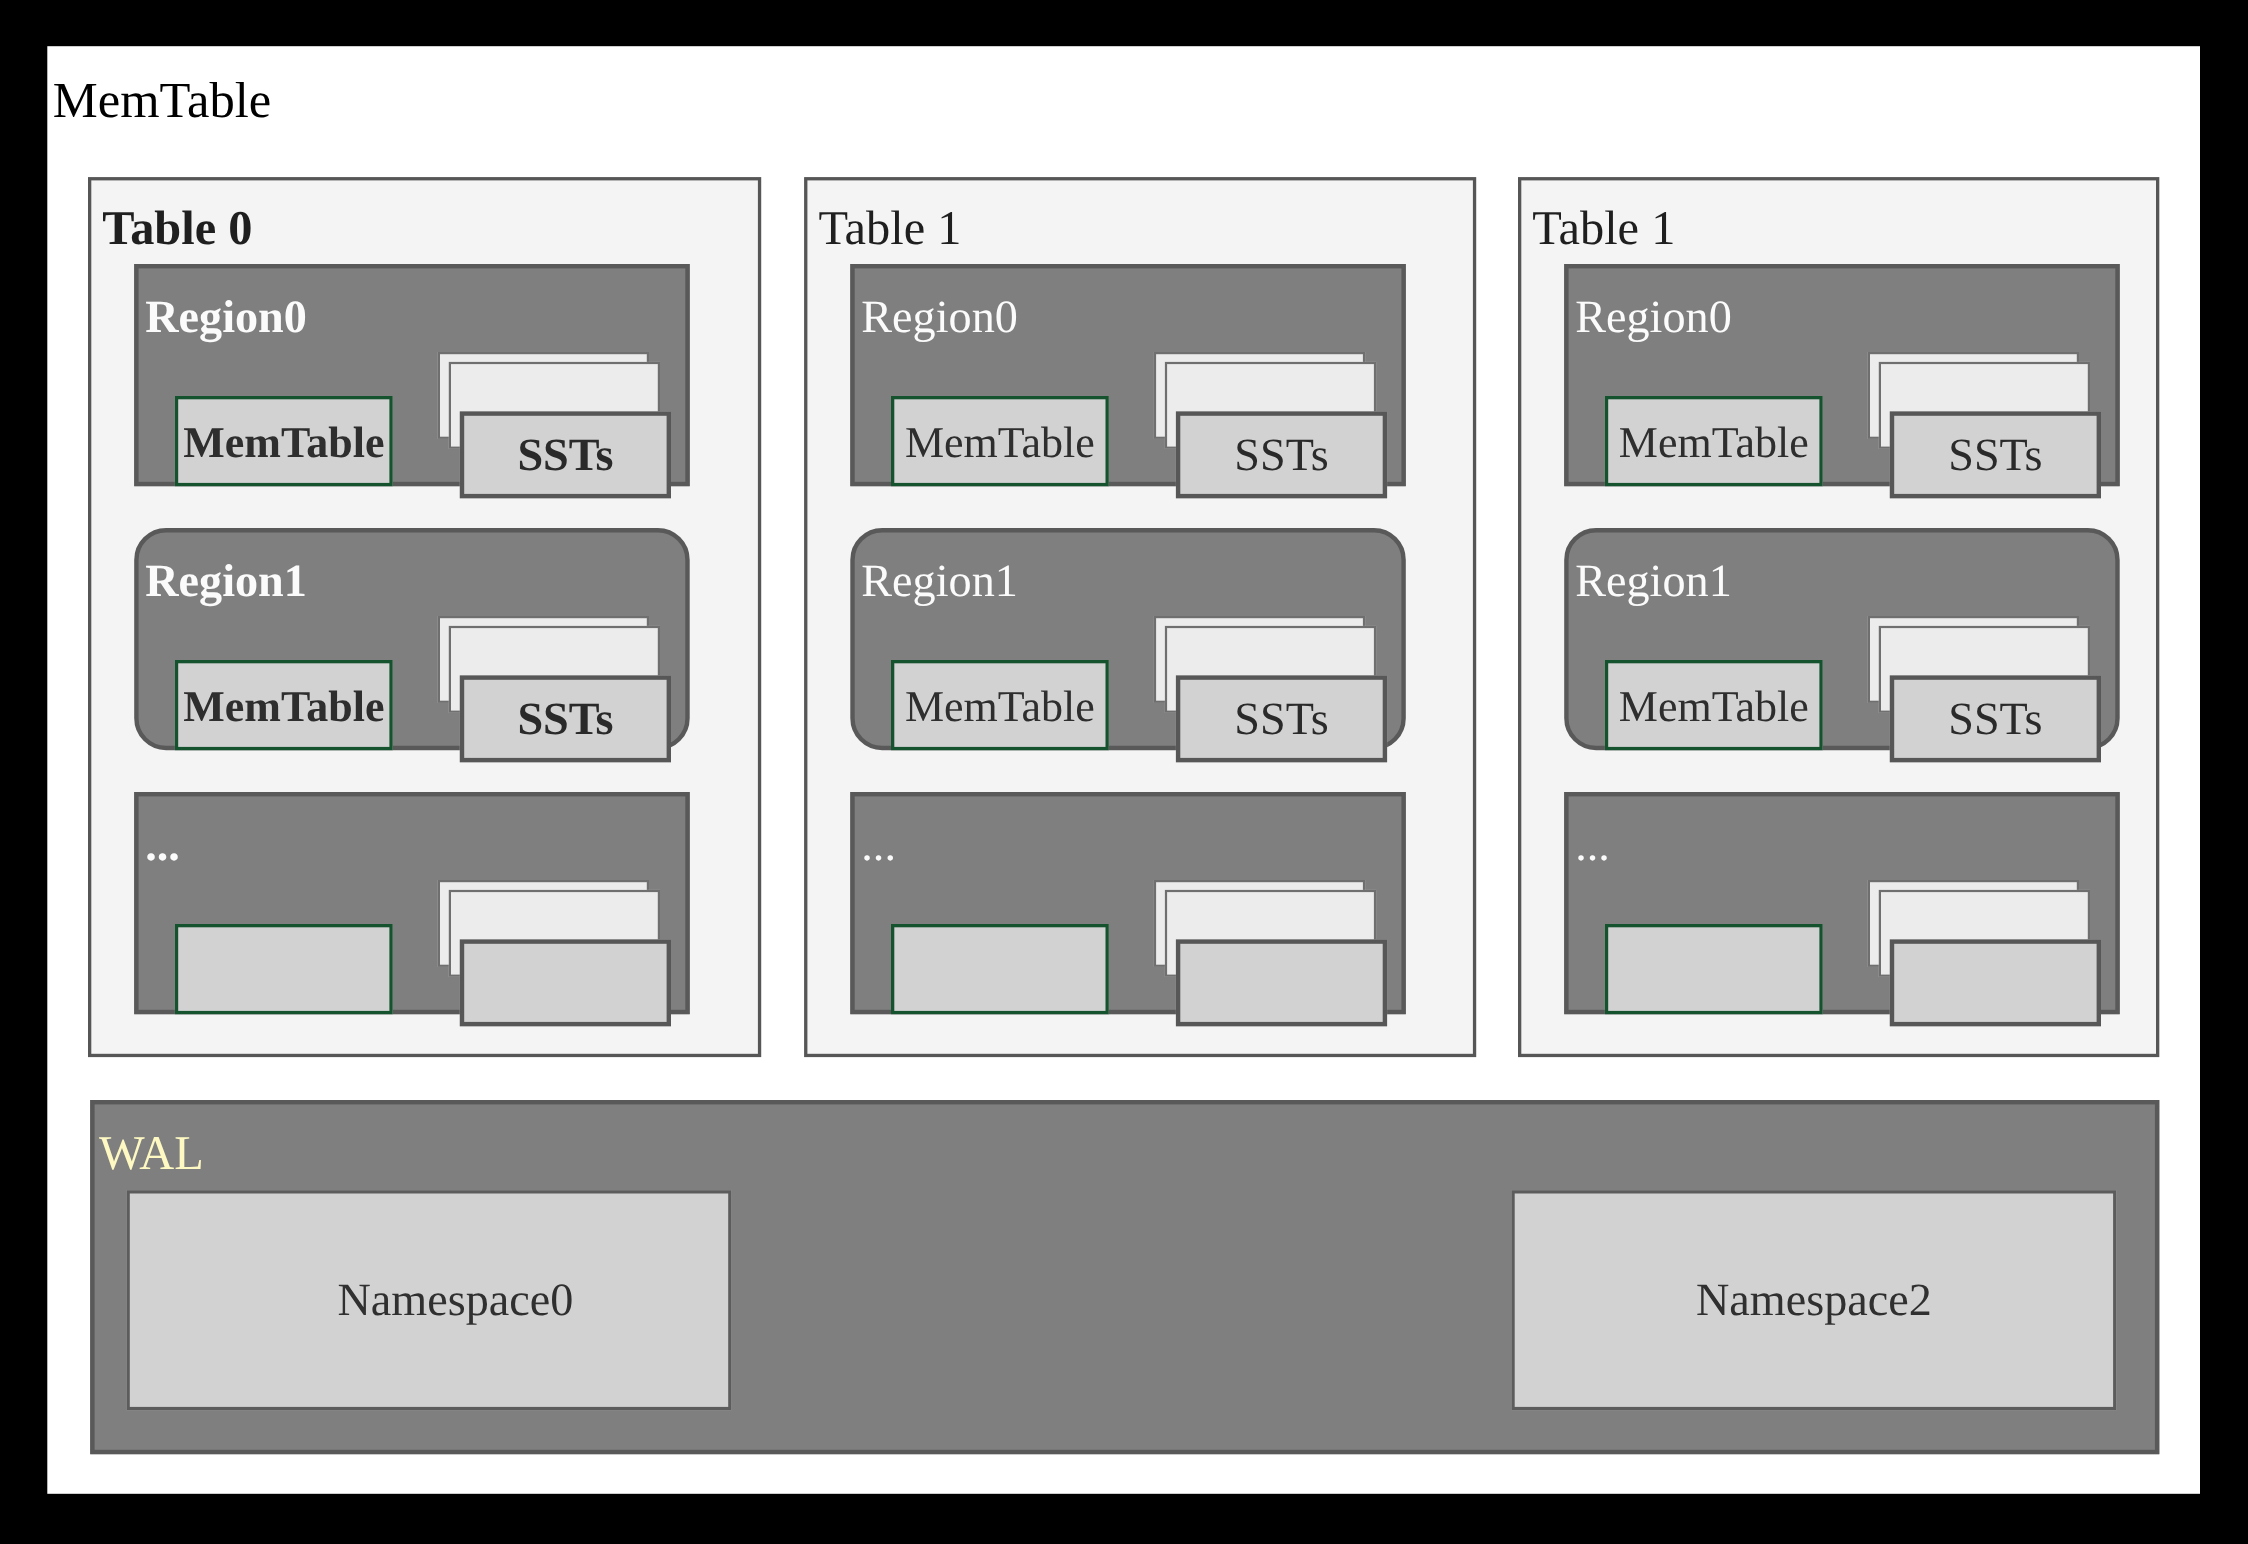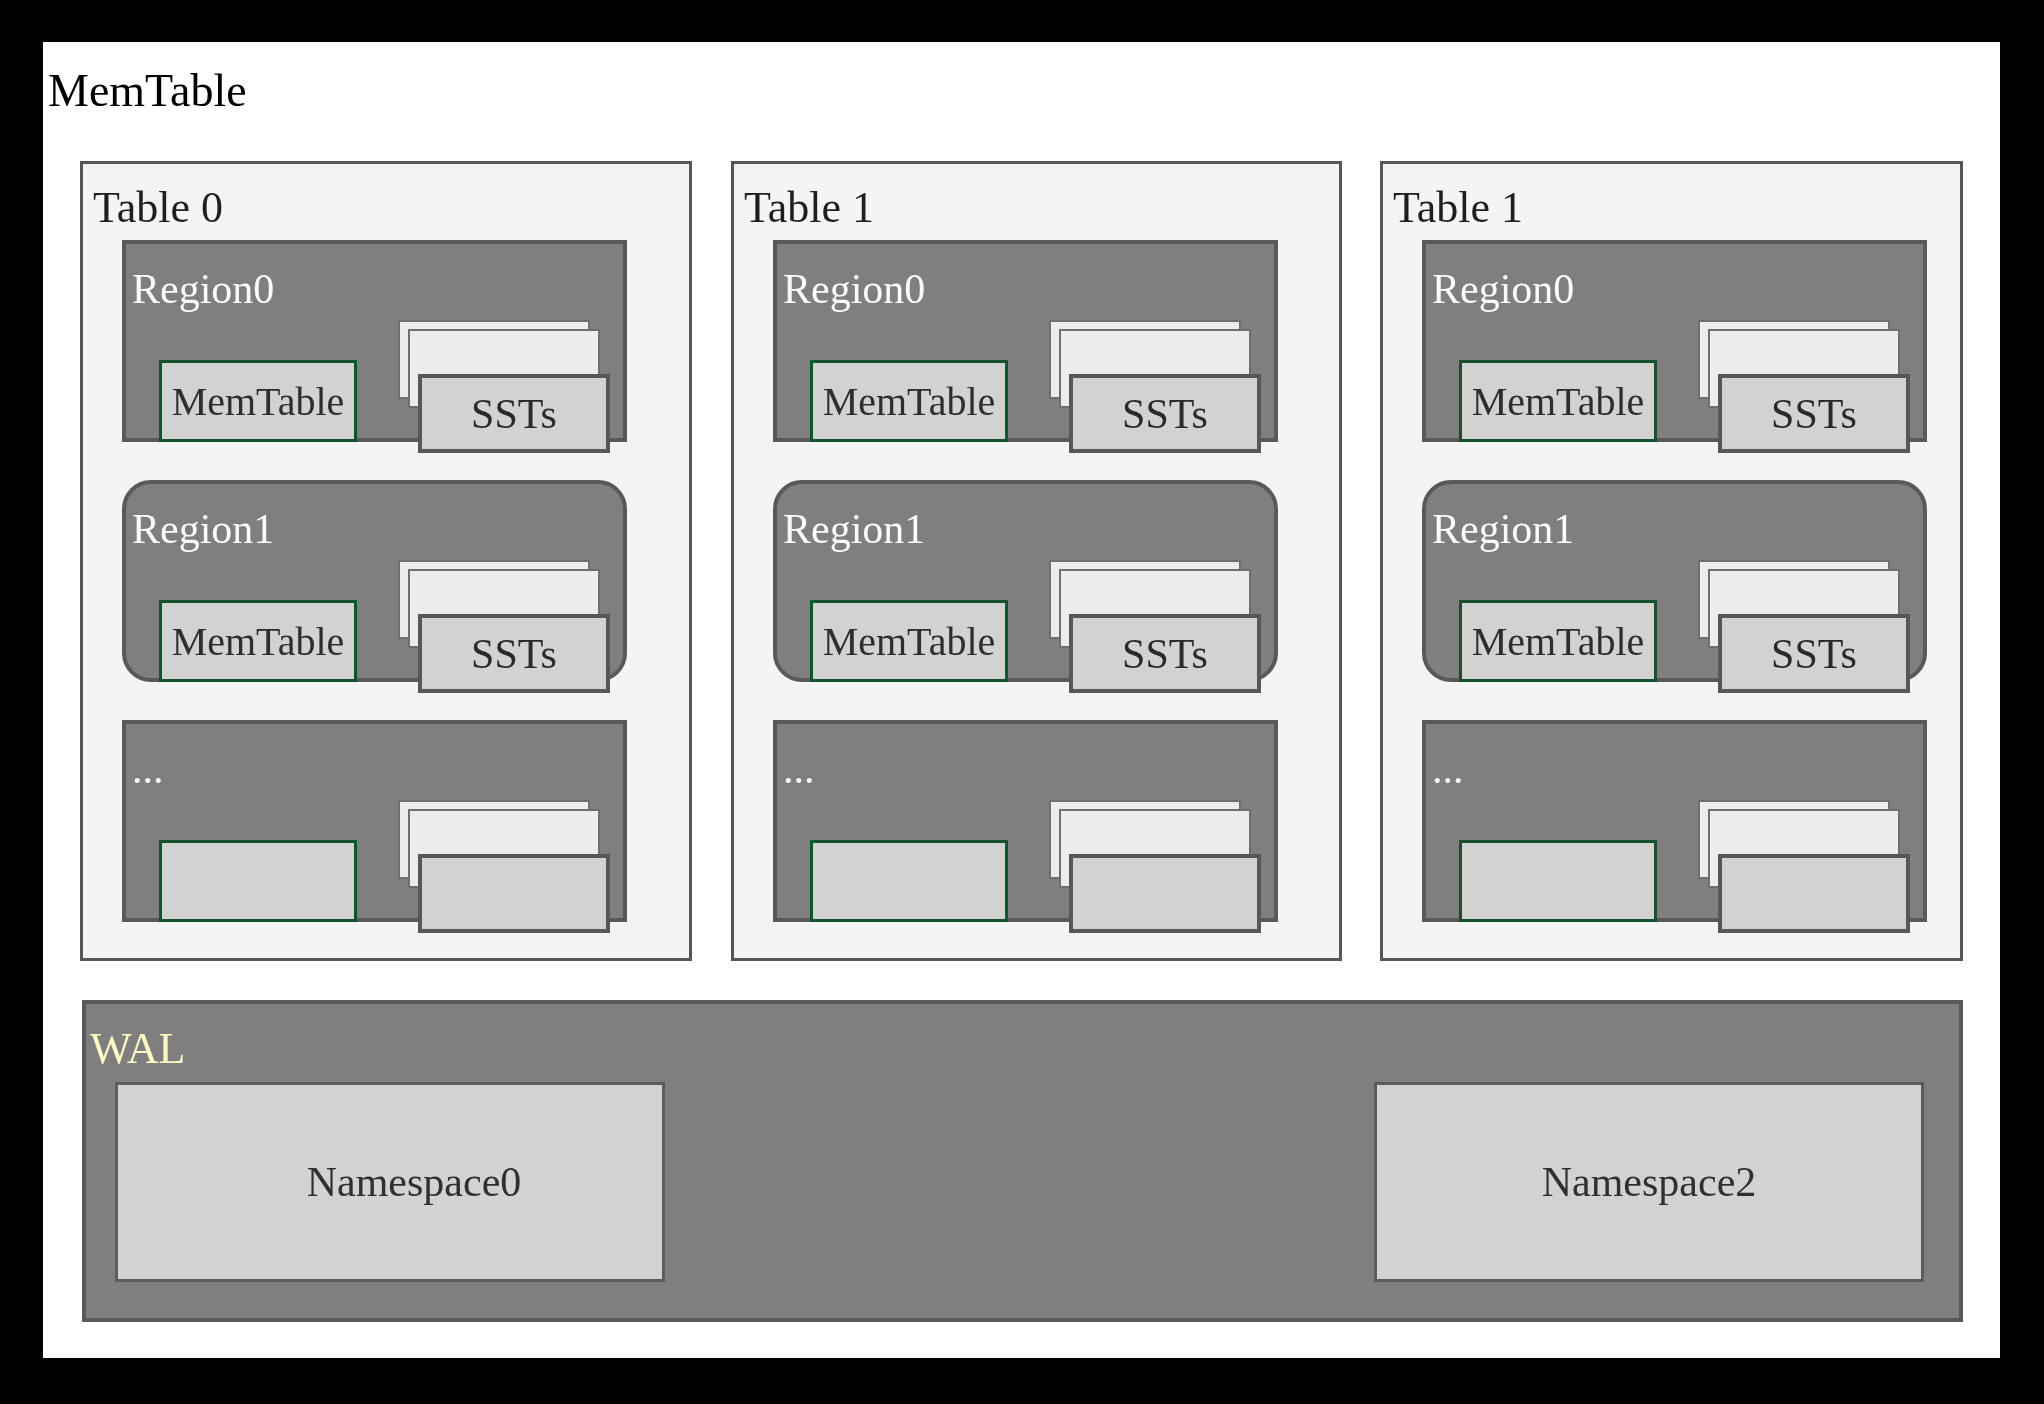--- a/index.html
+++ b/index.html
@@ -17,21 +17,21 @@
   .diagram-title{
     position:absolute;left:5px;top:24px;
     font-size:46px;color:#000000;line-height:1.1;white-space:nowrap;
   }
   
   .table-panel{
     position:absolute;top:119px;height:800px;
     background:#f4f4f4;border:3px solid #565656;
     box-sizing:border-box;
   }
-  .t0{left:37px;width:612px;}
+  .t0{left:37px;width:612px;font-weight:bold;}
   .t1{left:688px;width:611px;}
   .t2{left:1337px;width:583px;}
   .table-title{
     position:absolute;left:10px;top:20px;
     font-size:44px;color:#1f1f1f;line-height:1.1;white-space:nowrap;
   }
   
   .region{
     position:absolute;left:39px;width:505px;height:202px;
     background:#7f7f7f;border:4px solid #595959;

